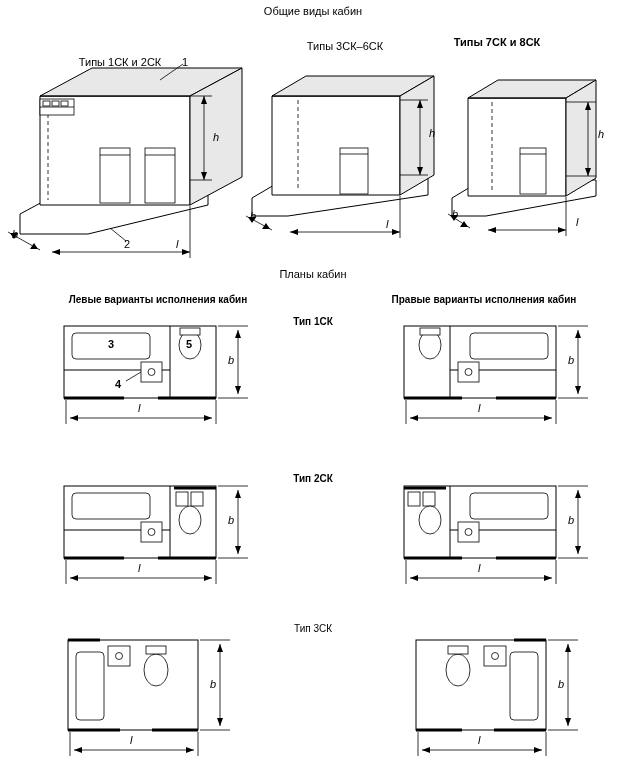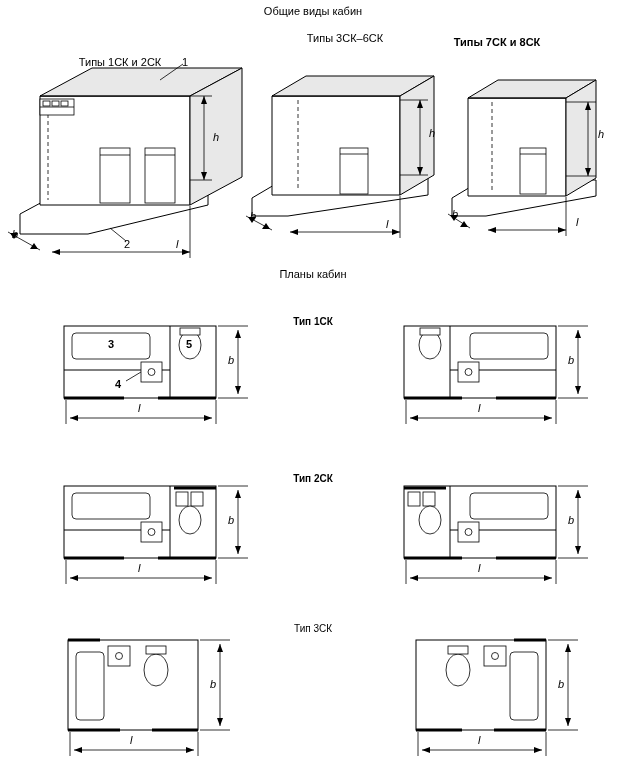--- a/index.html
+++ b/index.html
@@ -56,21 +56,21 @@
   .fillg { fill: #e8e8e8; stroke: #000; stroke-width: 1; }
 </style>
 </head>
 <body>
 
 <div class="page">
 
   <div class="lbl center" style="left:313px; top:5px; font-size:11px;">Общие виды кабин</div>
 
   <div class="lbl center" style="left:120px; top:36px;margin-top:20px;">Типы 1СК и 2СК</div>
-  <div class="lbl center" style="left:345px; top:32px;">Типы 3СК–6СК</div>
+  <div class="lbl center" style="left:345px; top:40px;">Типы 3СК–6СК</div>
   <div class="lbl center" style="left:497px; top:36px;font-weight:bold;">Типы 7СК и 8СК</div>
 
   <svg width="626" height="771">
 
     <polygon class="fillw" points="20,214 72,186 208,186 208,205 88,234 20,234"></polygon>
 
     <polygon class="fillw" points="40,96 190,96 190,205 40,205"></polygon>
     <polygon class="fillg" points="40,96 92,68 242,68 190,96"></polygon>
     <polygon class="fillg" points="190,96 242,68 242,177 190,205"></polygon>
 
@@ -167,20 +167,22 @@
     <polygon points="488,230 496,227 496,233" fill="#000"></polygon>
     <polygon points="566,230 558,227 558,233" fill="#000"></polygon>
     <line class="ln-thin" x1="566" y1="197" x2="566" y2="236"></line>
   </svg>
   <div class="lbl-i" style="left:598px; top:128px;">h</div>
   <div class="lbl-i" style="left:452px; top:208px;">b</div>
   <div class="lbl-i" style="left:576px; top:216px;">l</div>
 
   <div class="lbl center" style="left:313px; top:268px;">Планы кабин</div>
 
+  <div class="lbl center" style="left:158px; top:294px; font-size:10px; font-weight:bold;">Левые варианты исполнения кабин</div>
+  <div class="lbl center" style="left:484px; top:294px; font-size:10px; font-weight:bold;">Правые варианты исполнения кабин</div>
 
   <div class="lbl center" style="left:313px; top:316px; font-weight:bold; font-size:10px;">Тип 1СК</div>
 
   <svg width="626" height="771">
 
     <rect class="fillw" x="64" y="326" width="152" height="72"></rect>
 
     <line class="ln-thick" x1="64" y1="398" x2="124" y2="398"></line>
     <line class="ln-thick" x1="158" y1="398" x2="216" y2="398"></line>
 

